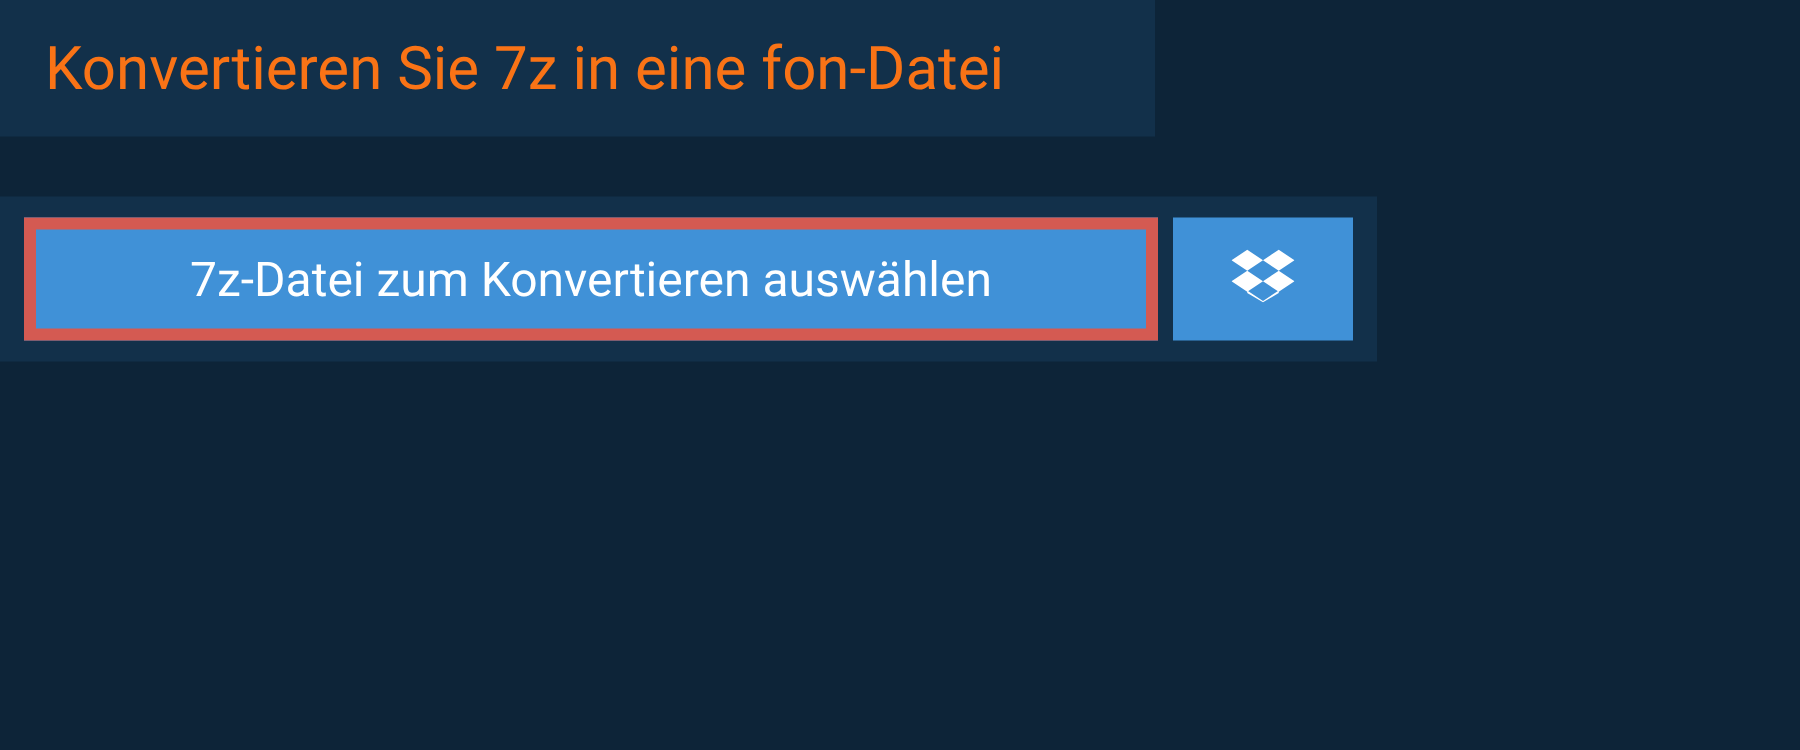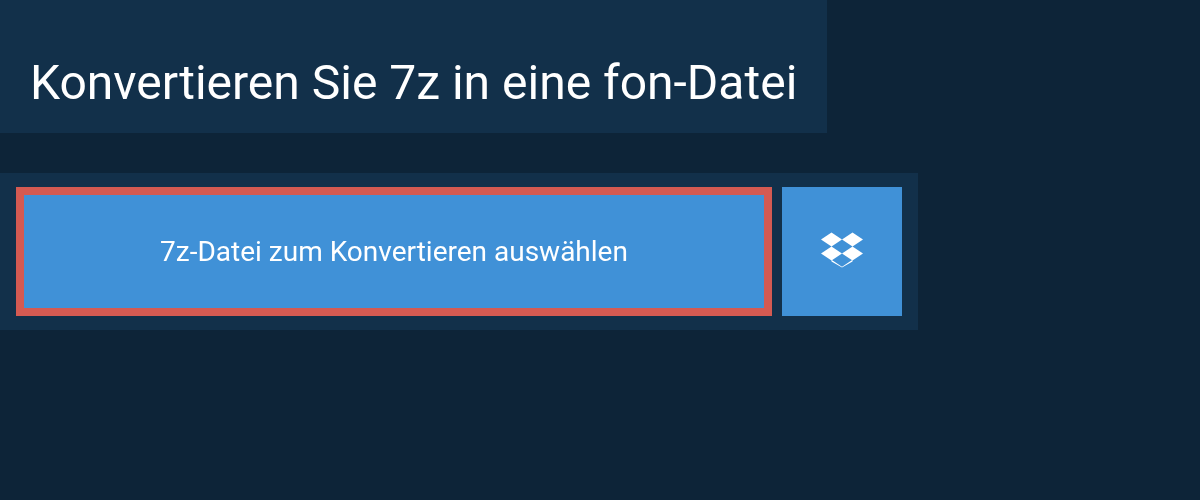--- a/index.html
+++ b/index.html
@@ -15,42 +15,41 @@
       overflow: hidden;
     }
     .header-bar {
       background-color: #12304a;
       padding: 22px 30px;
       display: inline-block;
       width: auto;
       min-width: 770px;
     }
     .header-title {
-      color: #ffffff;
-      font-size: 48px;
+      color: #f97316;
+      font-size: 40px;
       font-weight: 400;
-      margin-top: 32px;
     }
     .action-panel {
       background-color: #12304a;
       margin-top: 40px;
       padding: 14px 16px;
       display: flex;
       align-items: stretch;
       gap: 10px;
       width: 918px;
     }
     .select-file-button {
       flex: 1;
       background-color: #4091d7;
       border: 8px solid #d45a52;
       color: #ffffff;
-      font-size: 28px;
+      font-size: 32px;
       font-weight: 400;
-      padding: 40px 20px;
+      padding: 14px 20px;
       text-align: center;
       cursor: pointer;
       display: flex;
       align-items: center;
       justify-content: center;
     }
     .dropbox-button {
       width: 120px;
       background-color: #4091d7;
       display: flex;

